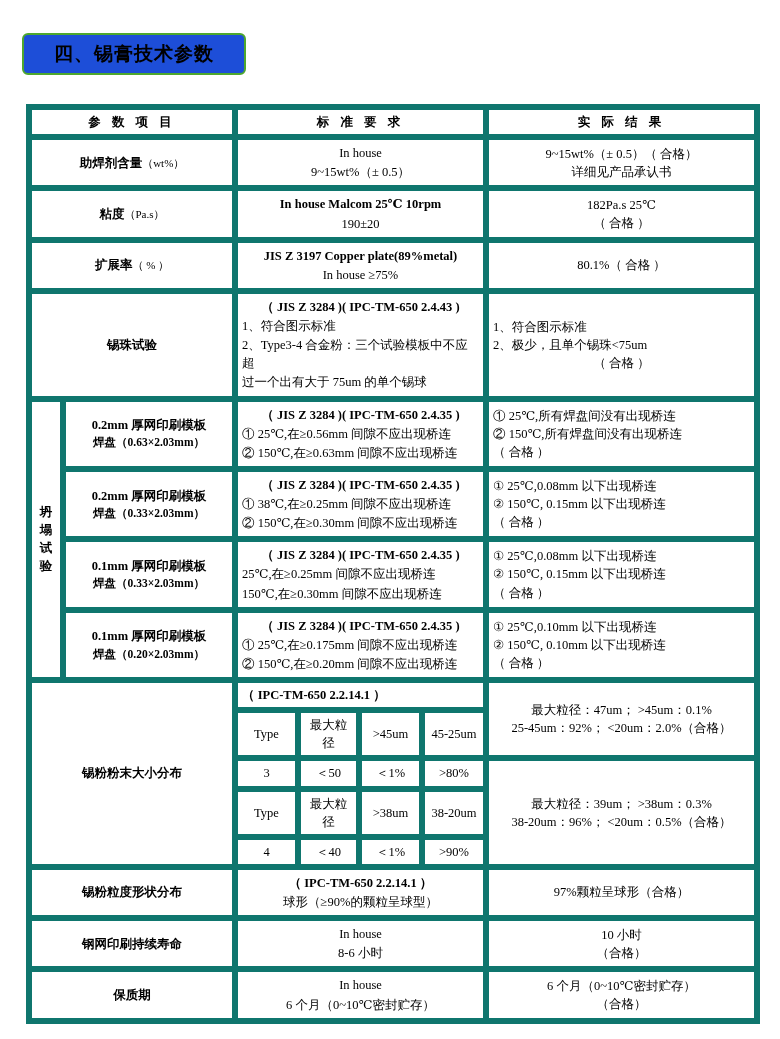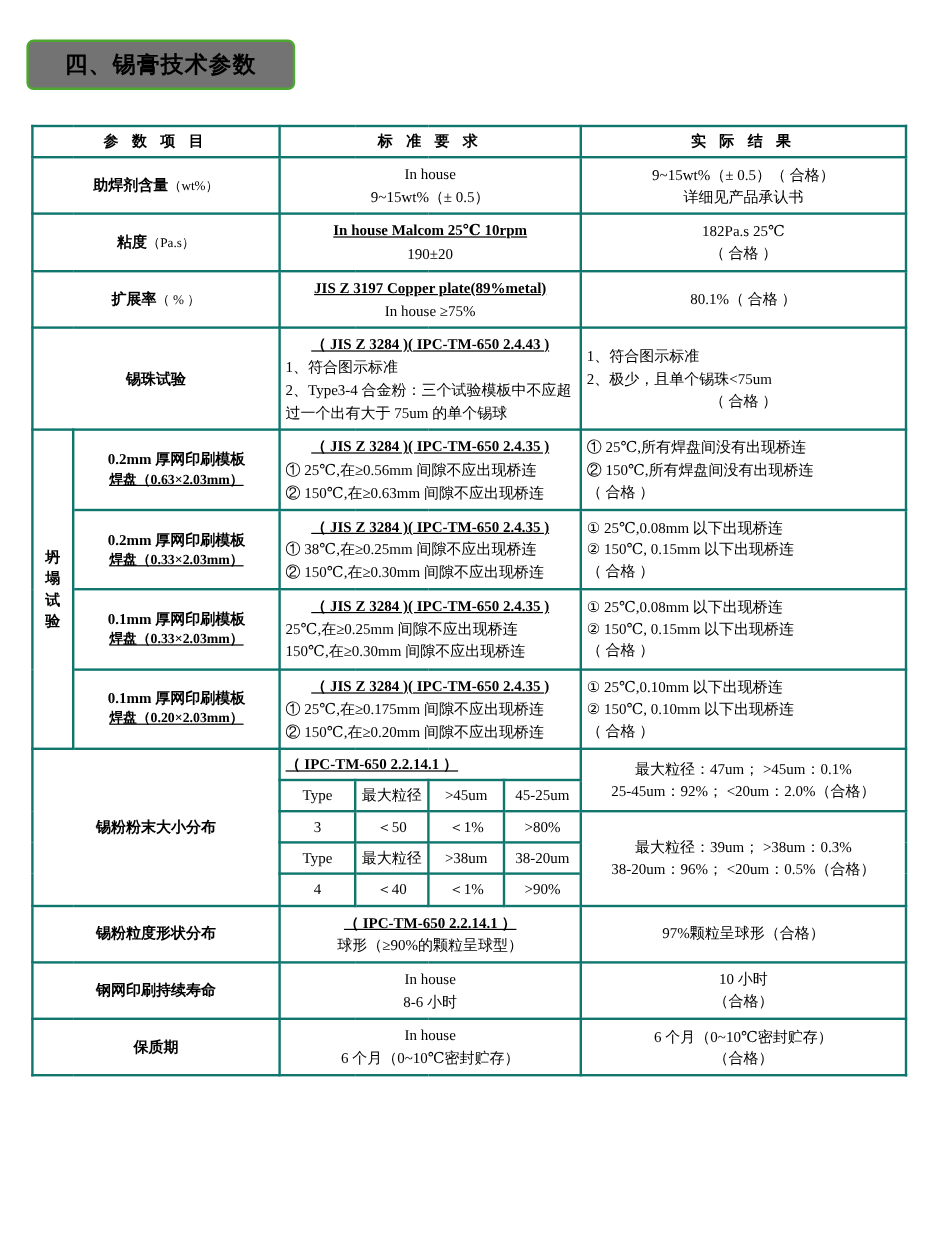--- a/index.html
+++ b/index.html
@@ -29,21 +29,21 @@
     top: 33px;
     width: 224px;
     height: 42px;
   }
   .heading-banner {
     width: 100%;
     height: 100%;
     box-sizing: border-box;
     border: 2px solid #4ea72e;
     border-radius: 6px;
-    background: #737373;
+    background: #1d4ed8;
     display: flex;
     align-items: center;
     justify-content: center;
   }
   .heading-banner .htext {
     font-size: 19px;
     font-weight: bold;
     letter-spacing: 1px;
     color: #000;
     font-family: "Liberation Serif", "DejaVu Serif", serif;
@@ -51,21 +51,21 @@
   
   table.main {
     position: absolute;
     left: 26px;
     top: 104px;
     width: 728px;
     border-collapse: collapse;
     table-layout: fixed;
   }
   table.main td, table.main th {
-    border: 2px solid #0f766e;
+    border: 6px solid #0f766e;
     padding: 3px 4px;
     vertical-align: middle;
     font-size: 12.5px;
     line-height: 1.45;
   }
   .c-head {
     text-align: center;
     font-weight: bold;
     font-size: 15.5px;
     letter-spacing: 4px;
@@ -83,21 +83,21 @@
   .vert-label {
     text-align: center;
     font-weight: bold;
     font-size: 14.5px;
     width: 34px;
     line-height: 1.9;
   }
   .vert-label span { display: block; }
   .center { text-align: center; margin-left: 20px; }
   .left { text-align: left; }
-  .bold { font-weight: bold; text-decoration: underline; }
+  .bold { font-weight: bold; }
   .small { font-size: 11.5px; }
   .cellpad { padding: 6px 6px; }
   .linebox div { margin: 1px 0; }
   .subhead {
     font-weight: bold;
     font-size: 12.5px;
   }
   .subpad {
     padding: 5px 6px;
   }

